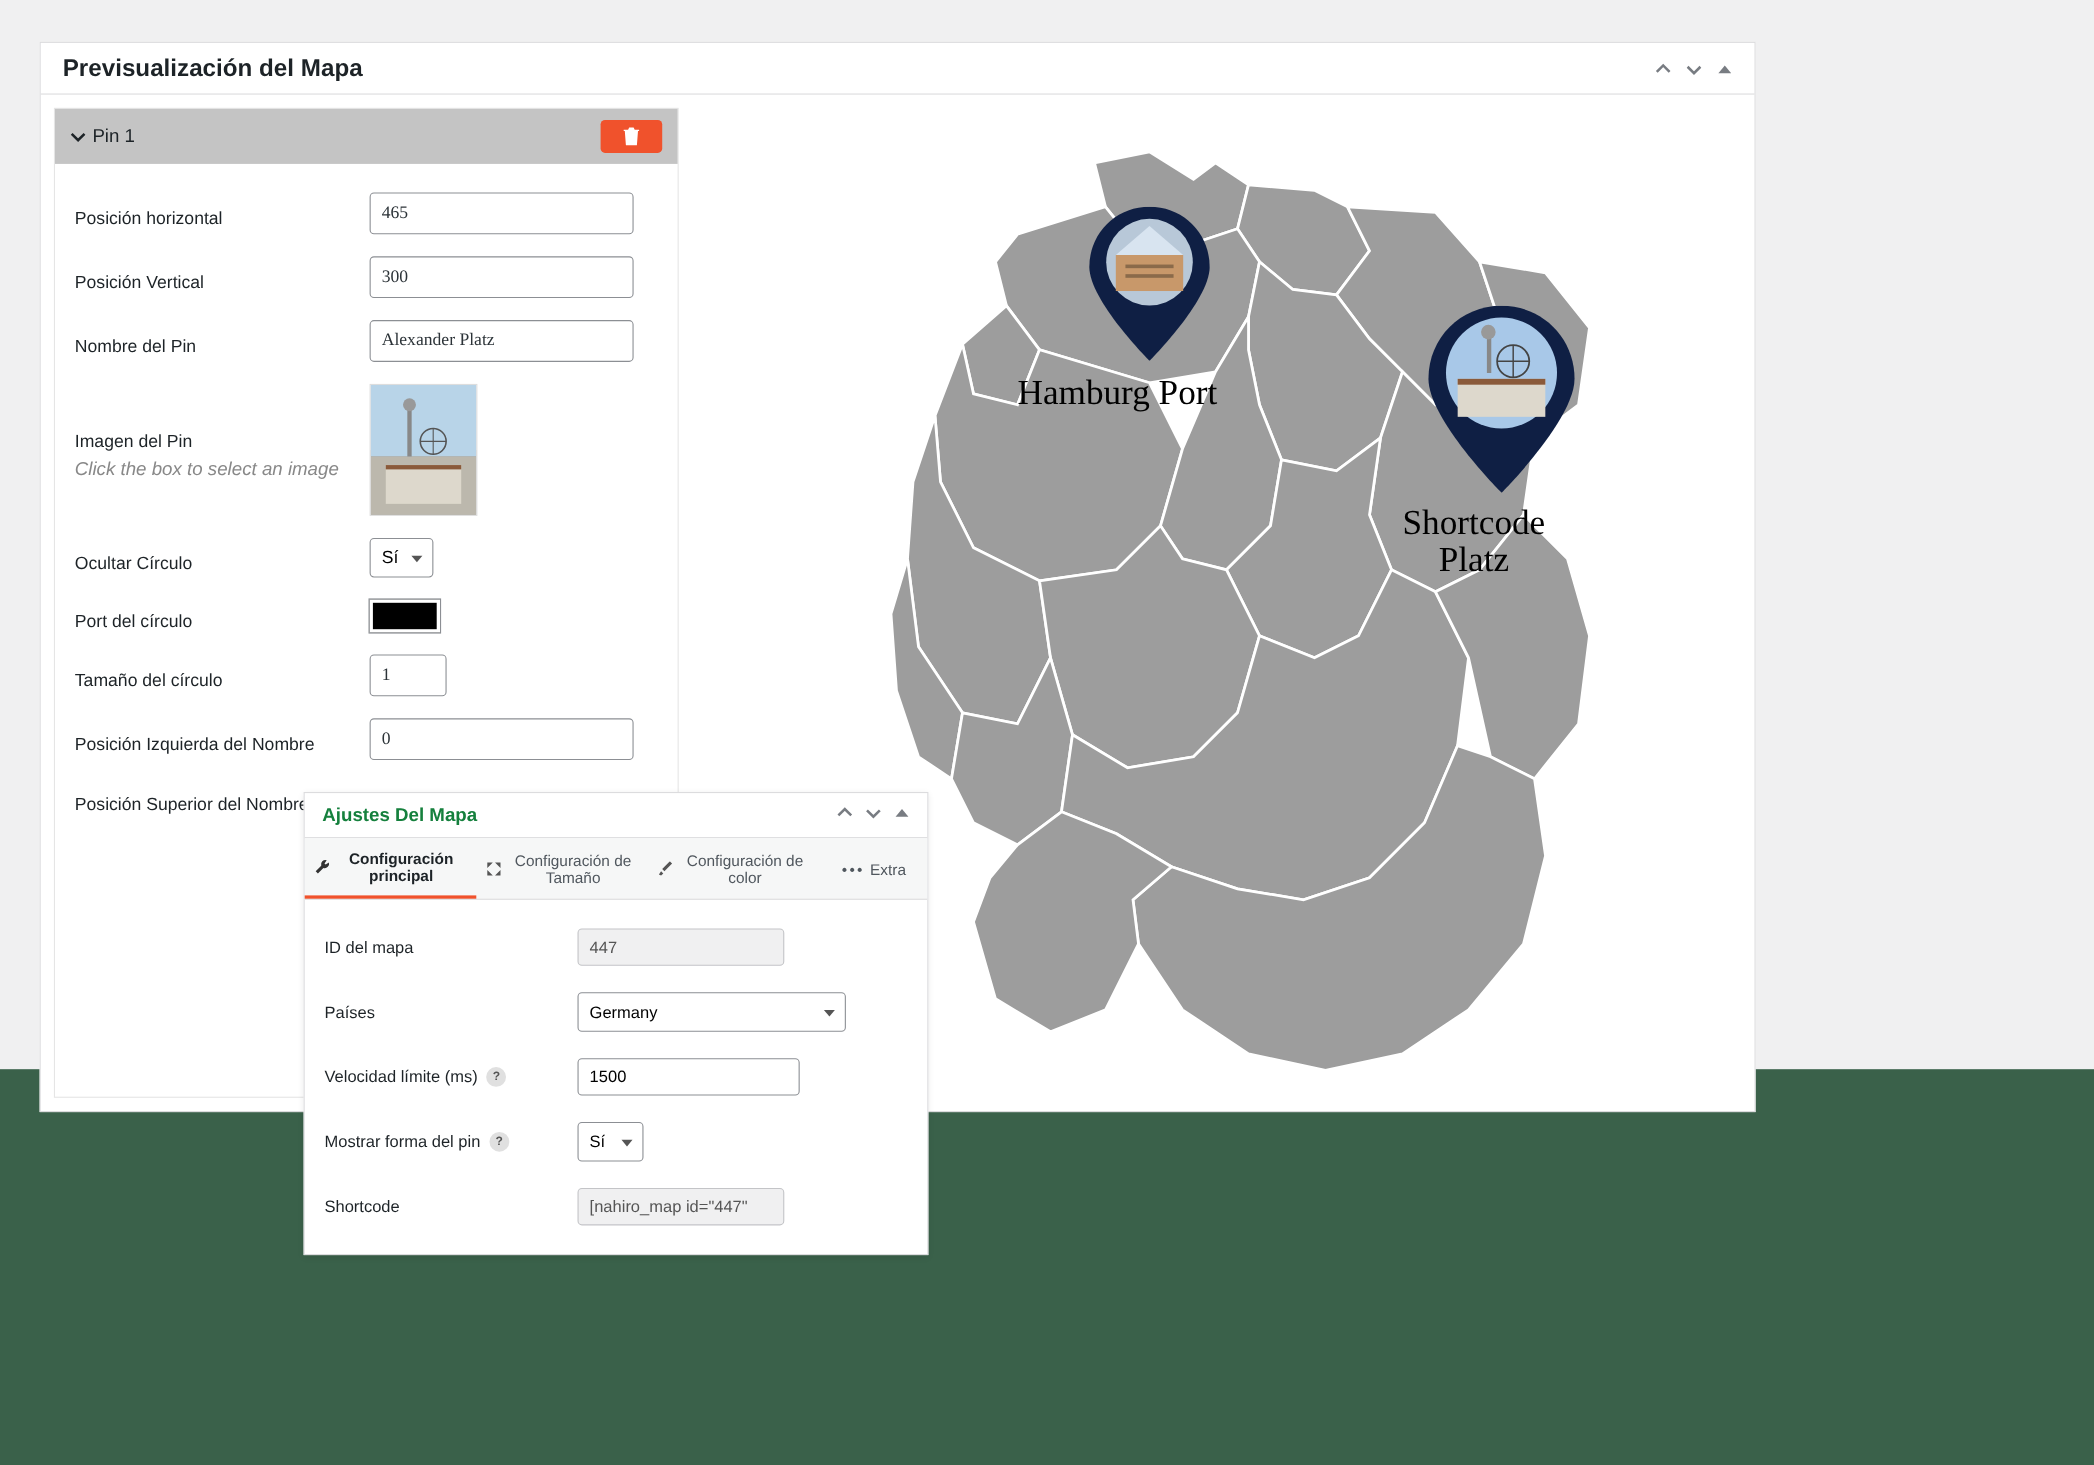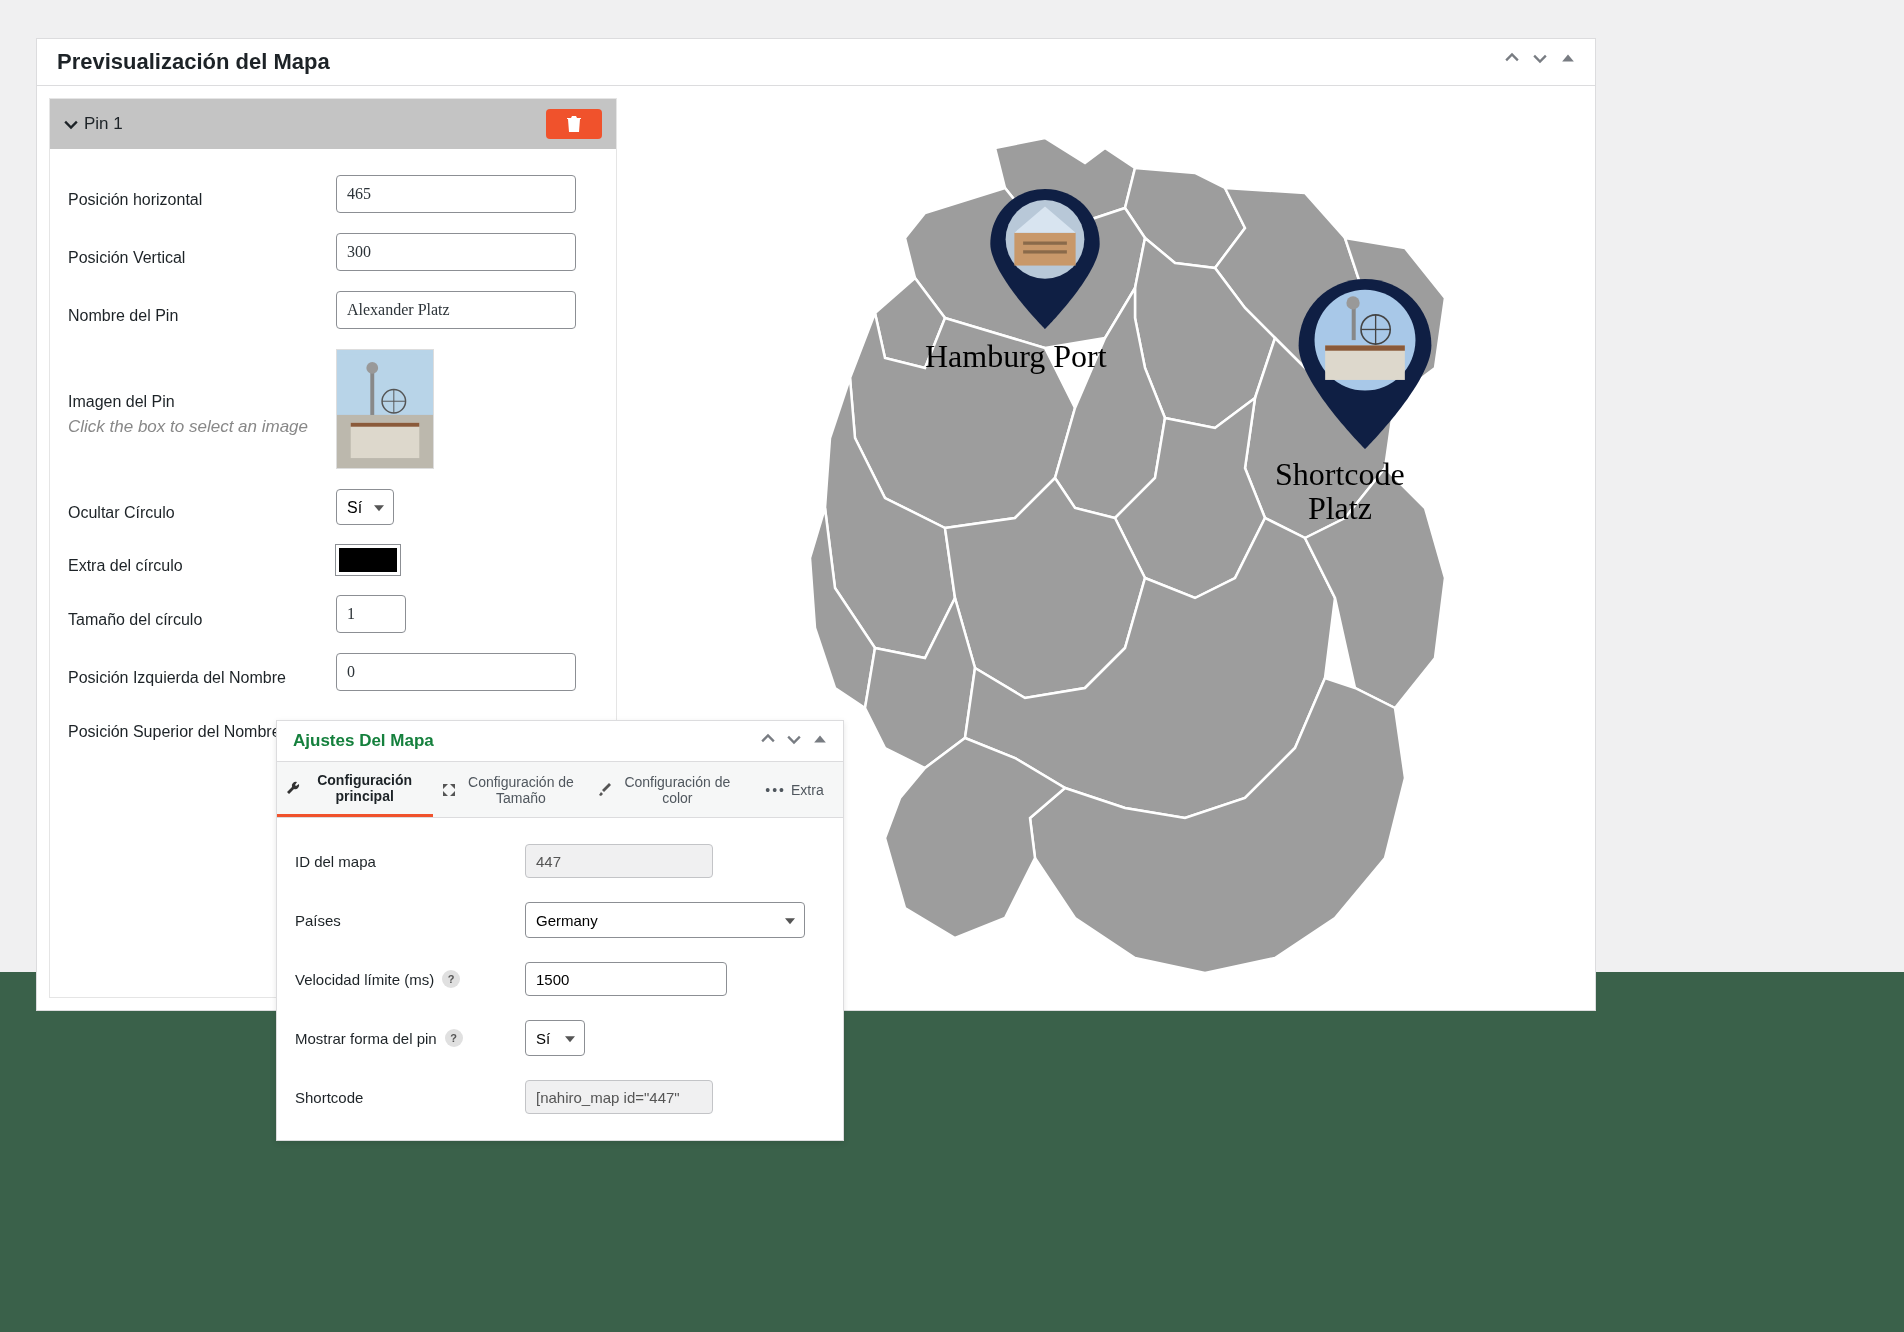--- a/index.html
+++ b/index.html
@@ -1,19 +1,19 @@
 <!DOCTYPE html>
 <html><head>
 <meta charset="utf-8">
 <style>
 * { box-sizing: border-box; margin: 0; padding: 0; font-family: -apple-system, BlinkMacSystemFont, "Segoe UI", Helvetica, Arial, sans-serif; }
 body { background: #f0f0f1; width: 1904px; height: 1332px; position: relative; overflow: hidden; }
 .bottom-band { position: absolute; left: 0; right: 0; bottom: 0; height: 360px; background: #3a614a; }
 .main-panel { position: absolute; left: 36px; top: 38px; width: 1560px; background: #fff; border: 1px solid #dcdcde; }
-.panel-header { display: flex; align-items: flex-start; padding: 10px 20px; border-bottom: 1px solid #dcdcde; gap: 48px; }
+.panel-header { display: flex; align-items: flex-end; padding: 10px 20px; border-bottom: 1px solid #dcdcde; gap: 48px; }
 .panel-title { font-size: 22px; font-weight: 700; color: #1d2327; }
 .panel-header-icons { margin-left: auto; display: flex; gap: 14px; color: #787c82; }
 .panel-header-icons span { cursor: pointer; font-size: 18px; }
 .panel-body { display: flex; padding: 12px; gap: 10px; min-height: 860px; }
 .left-col { width: 568px; border: 1px solid #e5e5e5; background: #fff; }
 .pin-header { display: flex; align-items: center; padding: 10px 14px; background: #c4c4c4; }
 .pin-toggle { display: flex; align-items: center; gap: 6px; font-size: 17px; color: #1d2327; cursor: pointer; }
 .chevron-svg { width: 14px; height: 14px; }
 .delete-btn { margin-left: auto; background: #f0522c; border: none; border-radius: 4px; padding: 6px 20px; display: flex; align-items: center; justify-content: center; cursor: pointer; }
 .trash-svg { width: 16px; height: 18px; fill: #fff; }
@@ -47,21 +47,21 @@
 .tab.active { font-weight: 700; color: #1d2327; border-bottom: 3px solid #f0522c; }
 .tab .tab-icon { width: 14px; height: 14px; }
 .tab-label-wrap { display: flex; align-items: center; gap: 5px; }
 .settings-body { padding: 14px 18px; }
 .settings-row { display: flex; align-items: center; padding: 12px 0; }
 .settings-label { width: 230px; font-size: 15px; color: #1d2327; display: flex; align-items: center; gap: 8px; }
 .help-badge { display: inline-flex; align-items: center; justify-content: center; width: 18px; height: 18px; border-radius: 50%; background: #e0e0e0; color: #555; font-size: 11px; font-weight: 700; cursor: help; }
 .readonly-input { width: 188px; height: 34px; padding: 4px 10px; border: 1px solid #c3c4c7; border-radius: 4px; background: #f0f0f1; color: #555; font-size: 15px; }
 .settings-text { width: 202px; height: 34px; padding: 4px 10px; border: 1px solid #8c8f94; border-radius: 4px; font-size: 15px; }
 .settings-select-wrap { position: relative; display: inline-block; }
-.settings-select-wrap select { appearance: none; width: 280px; height: 36px; padding: 4px 30px 4px 10px; border: 1px solid #8c8f94; border-radius: 4px; font-size: 15px; background: #fff; }
+.settings-select-wrap select { appearance: none; width: 244px; height: 36px; padding: 4px 30px 4px 10px; border: 1px solid #8c8f94; border-radius: 4px; font-size: 15px; background: #fff; }
 .settings-select-wrap.short select { width: 60px; }
 .settings-select-wrap::after { content: ""; position: absolute; right: 10px; top: 50%; transform: translateY(-30%); width: 0; height: 0; border-left: 5px solid transparent; border-right: 5px solid transparent; border-top: 6px solid #555; pointer-events: none; }
 </style>
 </head>
 <body>
 
 <div class="bottom-band"></div>
 
 <div class="main-panel">
   <div class="panel-header">
@@ -135,21 +135,21 @@
             </div>
           </div>
         </div>
         <div class="field-row">
           <div class="field-label">Ocultar Círculo</div>
           <div class="field-input">
             <div class="select-wrap"><select><option>Sí</option></select></div>
           </div>
         </div>
         <div class="field-row">
-          <div class="field-label">Extra del círculo</div>
+          <div class="field-label">Port del círculo</div>
           <div class="field-input">
               <div class="color-swatch"></div>
             </div>
         </div>
         <div class="field-row">
           <div class="field-label">Tamaño del círculo</div>
           <div class="field-input"><input class="text-input short" value="1" style=""></div>
         </div>
         <div class="field-row">
           <div class="field-label">Posición Izquierda del Nombre</div>

